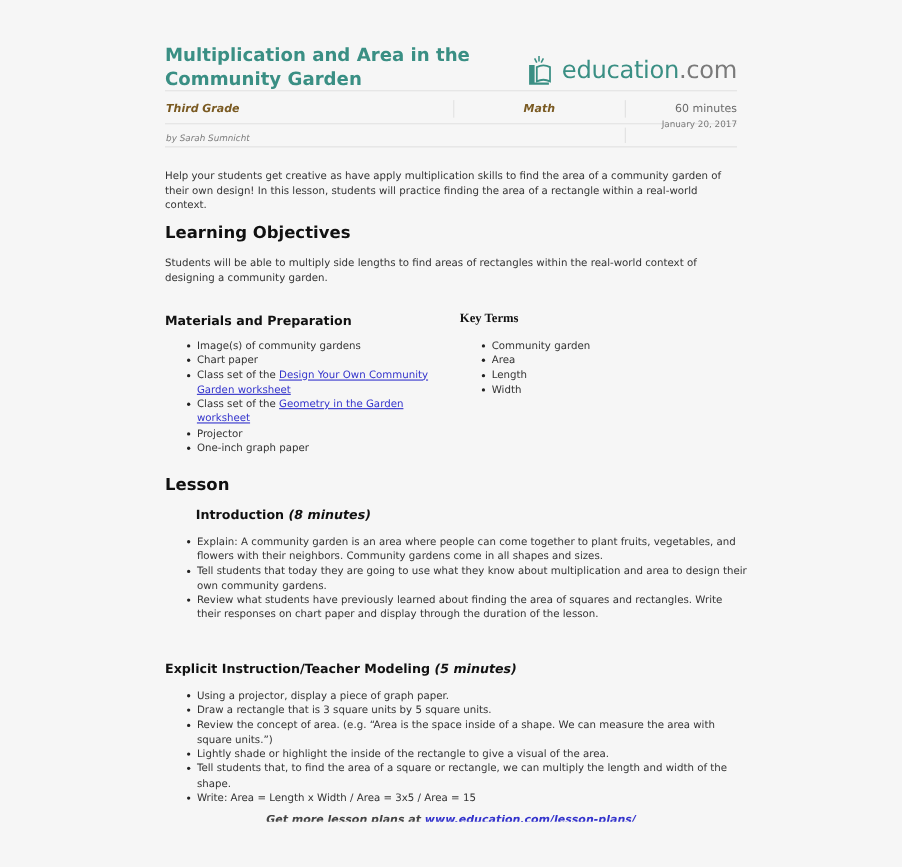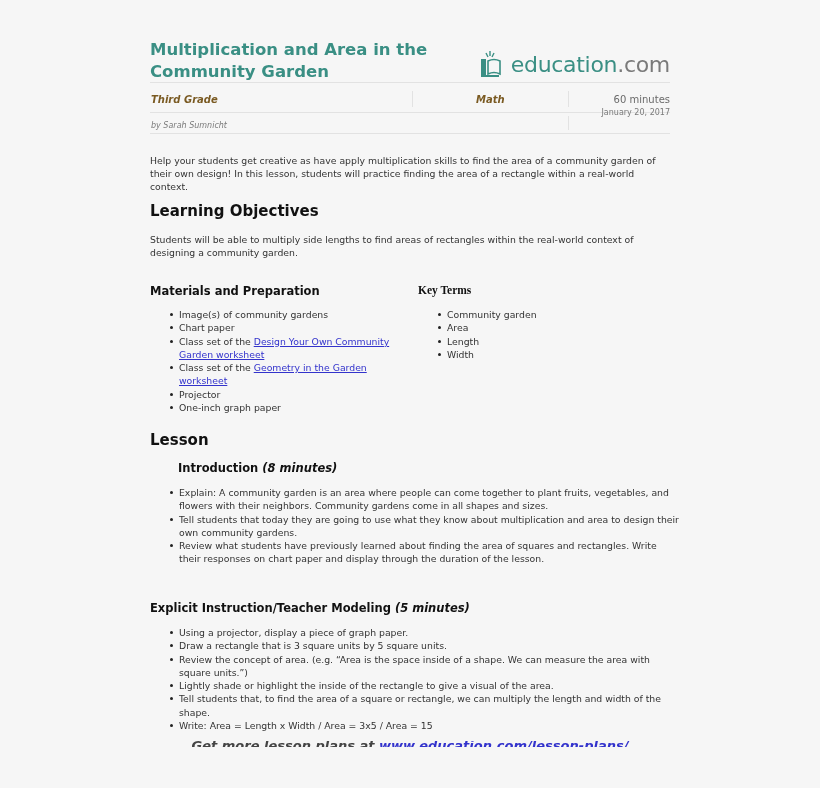--- a/index.html
+++ b/index.html
@@ -61,21 +61,21 @@
     list-style: none;
   }
   ul.list li { position: relative; }
   ul.list li::before {
     content: ""; position: absolute; left: -9px; top: 5px;
     width: 3px; height: 3px; border-radius: 50%; background: #222;
   }
   a.link { color: #3333cc; text-decoration: underline; }
   .footer {
     position: absolute; left: 0; top: 705px; width: 520px; text-align: center;
-    font-size: 13px; font-weight: bold; font-style: italic; color: #444;
+    font-size: 10px; font-weight: bold; font-style: italic; color: #444;
     height: 6px; overflow: hidden; line-height: 9px;
   }
   .footer a { color: #3333cc; }
 </style>
 </head>
 <body>
 
 <div class="page">
 
   <h1 class="title">Multiplication and Area in the Community Garden</h1>

